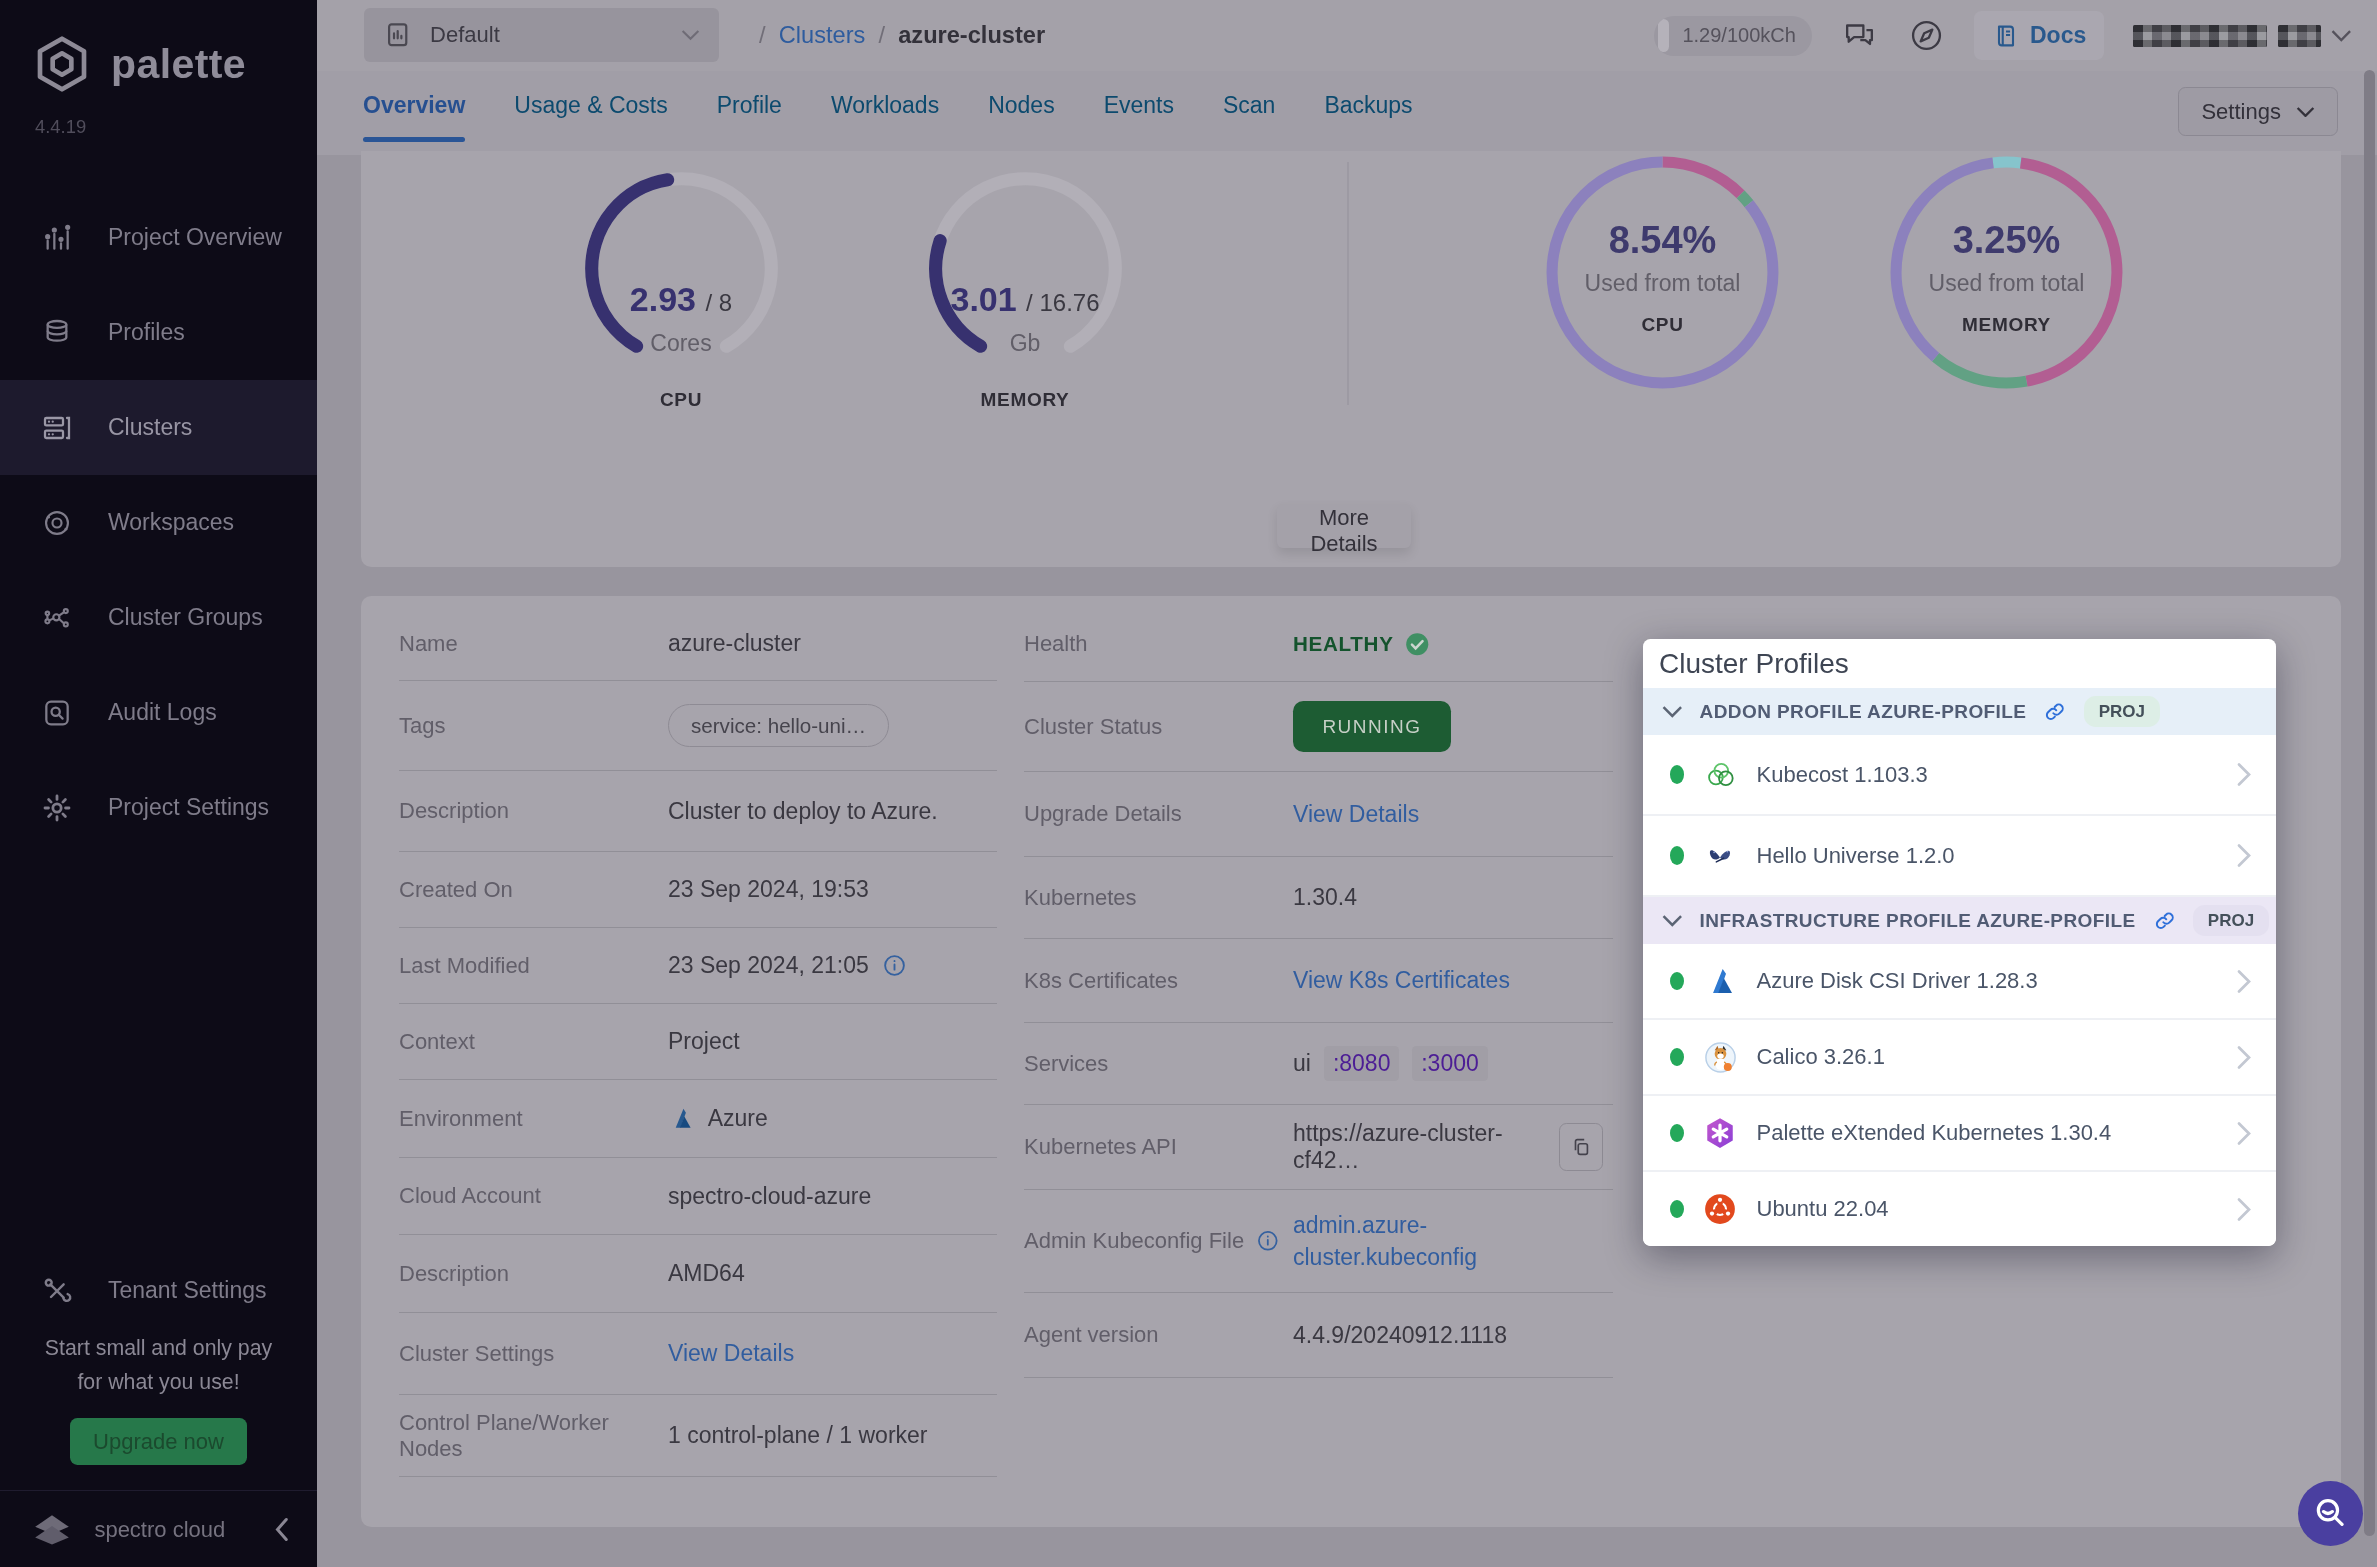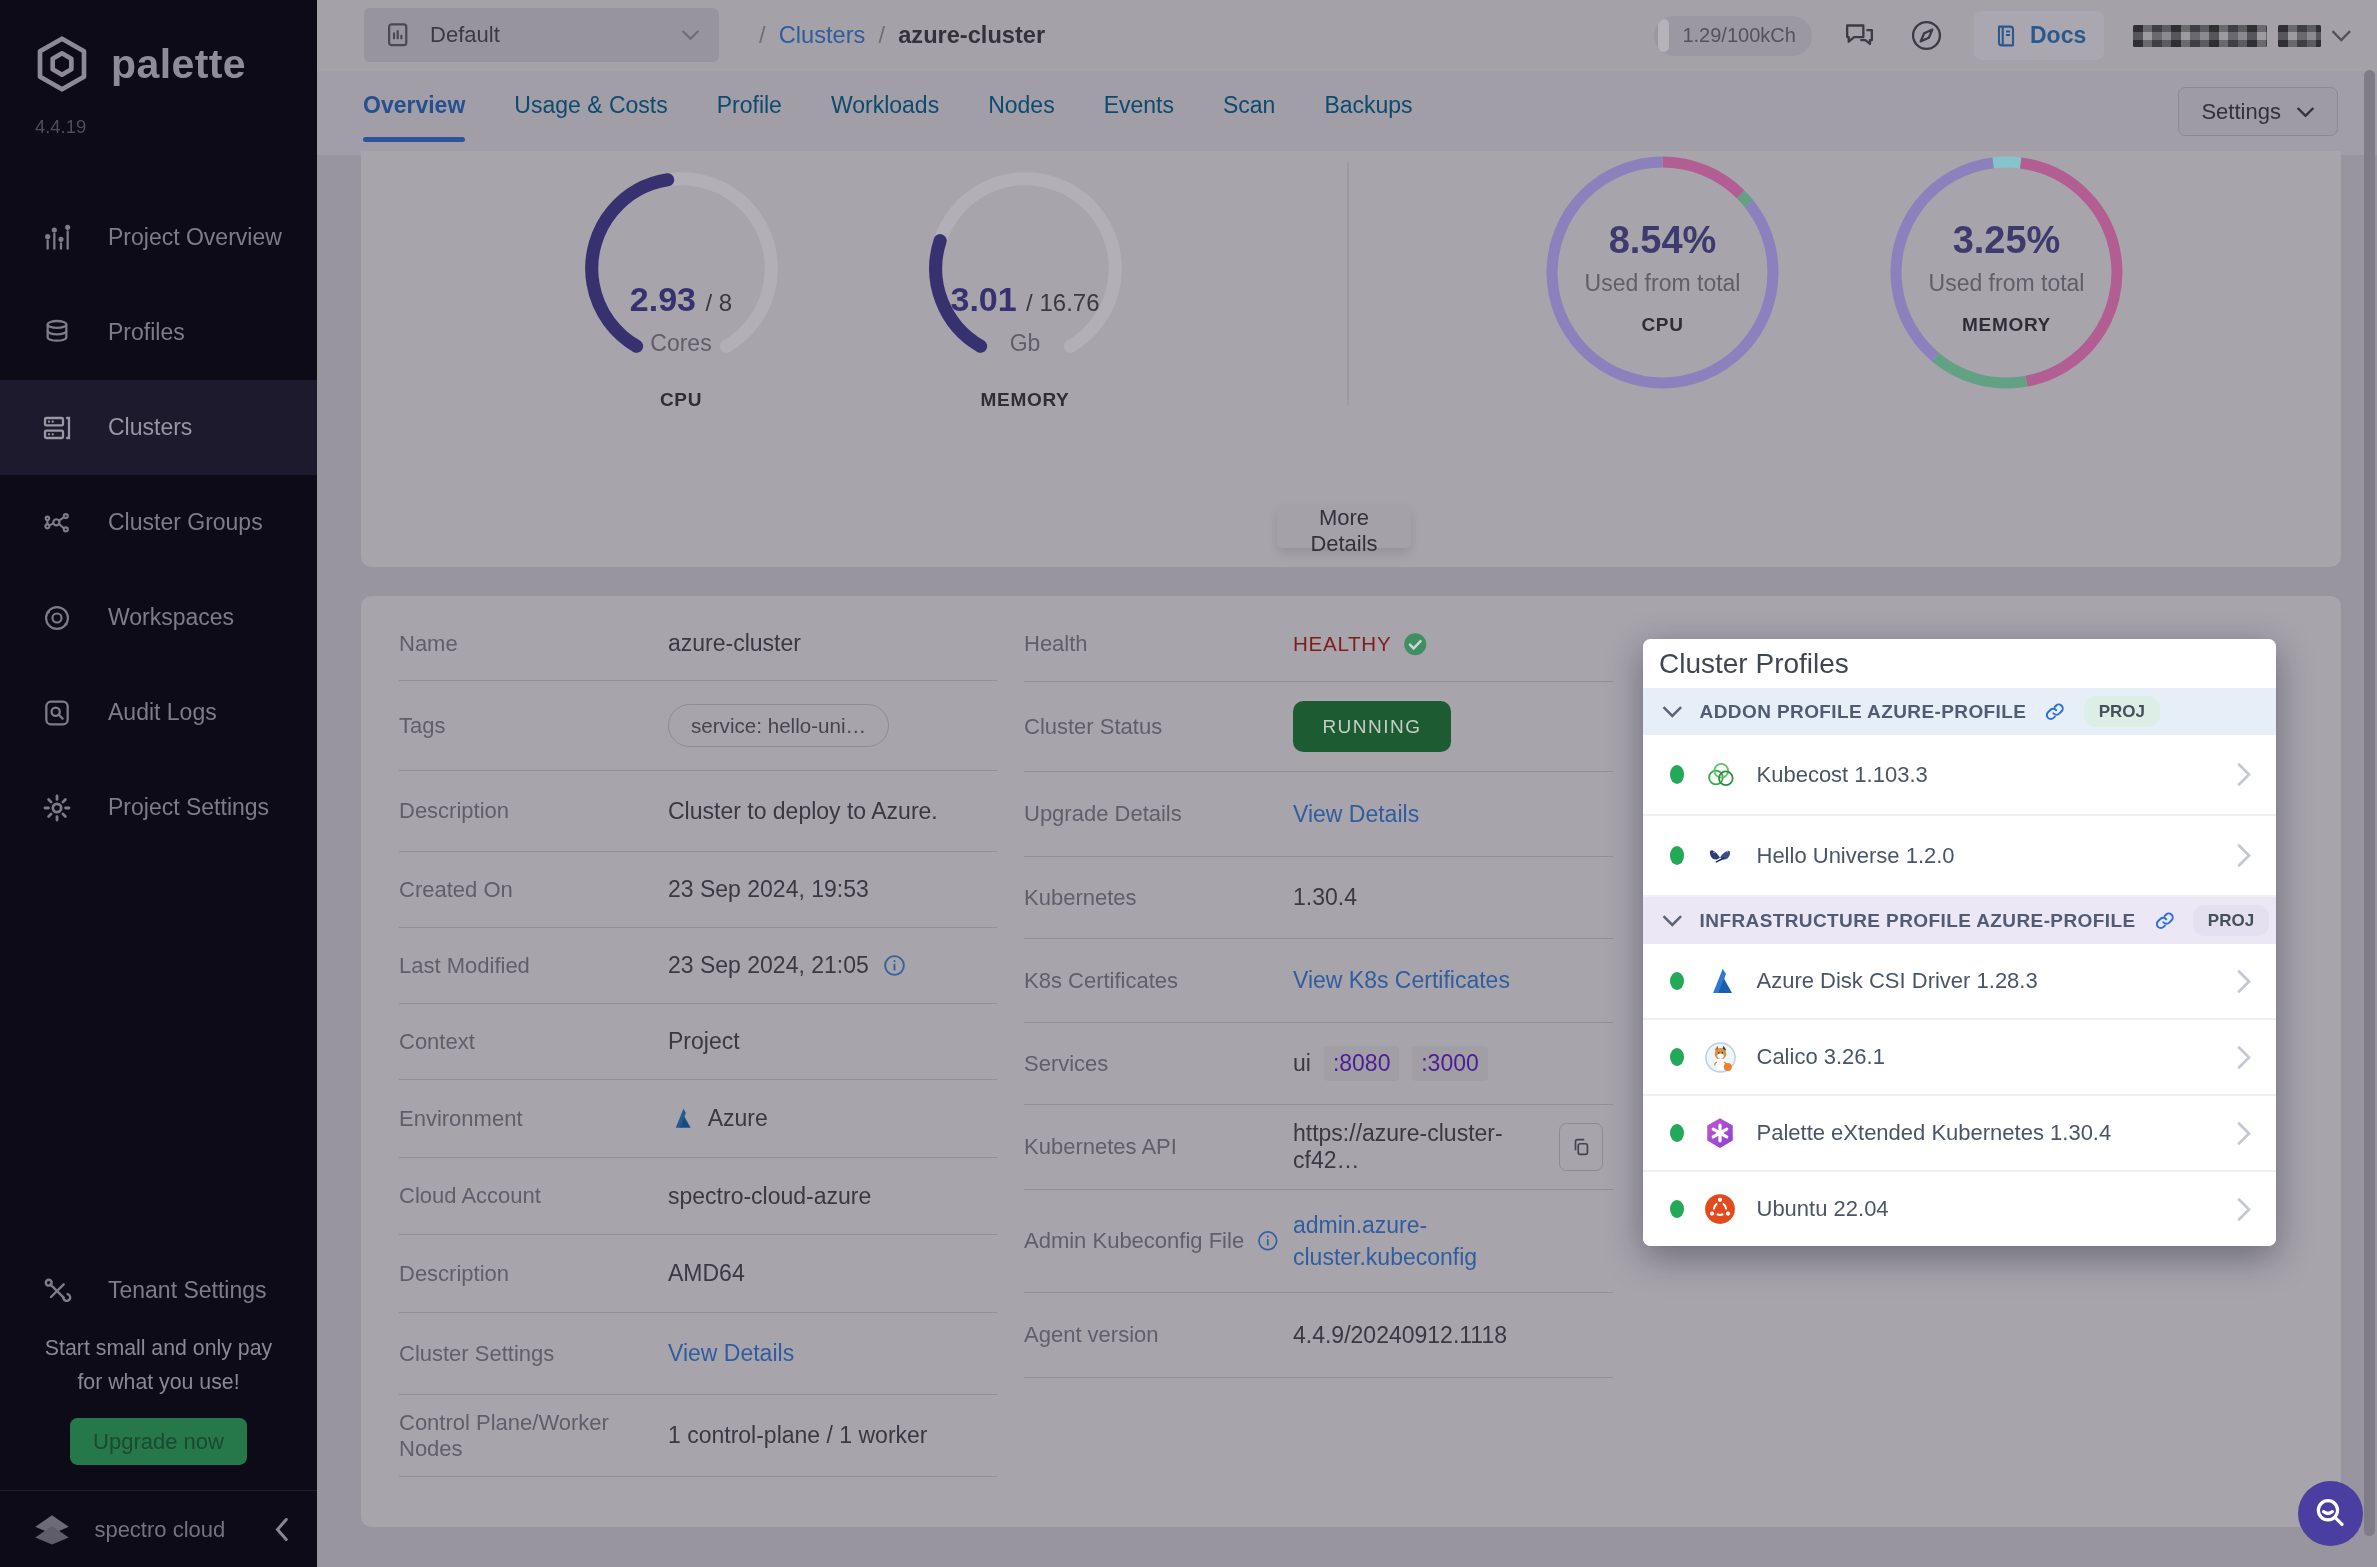--- a/index.html
+++ b/index.html
@@ -75,21 +75,21 @@
             box-shadow:0 5.9px 10.3px rgba(0,0,0,.10)}
   
   .dcol{position:absolute;top:11px}
   .dcol.left{left:38px;width:598px}
   .dcol.right{left:663px;width:589px}
   .drow{display:flex;align-items:center;border-bottom:1.5px solid rgba(60,58,68,.20);box-sizing:border-box}
   .dlabel{width:269px;flex:0 0 269px;font-size:22px;color:#615e69;display:flex;align-items:center;gap:11.8px}
   .dvalue{font-size:23px;color:#3a3841;display:flex;align-items:center;gap:13.2px}
   .tag-pill{border:1.5px solid #8e8b94;border-radius:735px;padding:8.8px 22px;font-size:20.6px;color:#46444d}
   .blue-link{color:#315d9f;cursor:pointer}
-  .healthy{font-size:20.6px;font-weight:400;letter-spacing:0.7px;color:#7f1d1d;display:flex;align-items:center;gap:10.3px}
+  .healthy{font-size:20.6px;font-weight:700;letter-spacing:0.7px;color:#14532d;display:flex;align-items:center;gap:10.3px}
   .running-pill{background:#1d5c33;color:#c6cfc6;font-size:19px;letter-spacing:1.5px;border-radius:10.3px;
                 padding:14.7px 29.4px;display:inline-block}
   .port-chip{background:#a19ea6;border-radius:4.4px;padding:4.4px 8.8px;color:#4c1d95;cursor:pointer}
   .copy-btn{width:46px;height:46px;border:1.5px solid #8d8a93;border-radius:7.4px;background:transparent;
             display:flex;align-items:center;justify-content:center;cursor:pointer;margin-left:auto;margin-right:10.3px}
   .file-link{width:221px;overflow-wrap:break-word;line-height:32px}
   
   .popup{position:absolute;left:1643px;top:639px;width:633px;background:#fff;border-radius:7.4px;z-index:5;
          box-shadow:0 10.3px 37px rgba(20,20,40,.40);overflow:hidden}
   .popup-title{height:49px;display:flex;align-items:center;padding-left:16px;font-size:28px;color:#3e4553}
@@ -157,40 +157,40 @@
           <rect x="3" y="4.5" width="13.5" height="5.6" rx="1"></rect>
           <rect x="3" y="13.9" width="13.5" height="5.6" rx="1"></rect>
           <path d="M6 7.3h.01M8.8 7.3h.01M6 16.7h.01M8.8 16.7h.01M19.5 4.5H21v15h-1.5"></path>
         </svg>
         </span>
       <span>Clusters</span>
     </div>
     <div class="side-item">
       <span>
         <svg width="32" height="32" viewBox="0 0 24 24" fill="none" stroke="#7f7c8a" stroke-width="1.6">
+          <circle cx="12" cy="12" r="8.2"></circle>
+            <circle cx="12" cy="12" r="3.4"></circle>
+          <circle cx="5.6" cy="7.6" r="1.1" fill="#7f7c8a" stroke="none"></circle>
+          <circle cx="18.7" cy="16.6" r="1.1" fill="#7f7c8a" stroke="none"></circle>
+        </svg>
+        </span>
+      <span>Workspaces</span>
+    </div>
+    <div class="side-item">
+      <span>
+        <svg width="32" height="32" viewBox="0 0 24 24" fill="none" stroke="#7f7c8a" stroke-width="1.6">
           <circle cx="11.5" cy="11.5" r="2.3"></circle>
             <circle cx="4.8" cy="14.5" r="1.5"></circle>
             <circle cx="4.8" cy="8.5" r="1.3"></circle>
           <circle cx="18.6" cy="6.8" r="1.5"></circle>
             <circle cx="18.6" cy="16.8" r="1.5"></circle>
           <path d="M6.3 13.8l3.1-1.5M13.5 10.3l3.6-2.6M13.6 12.7l3.5 3.2M4.8 10v3"></path>
         </svg>
         </span>
       <span>Cluster Groups</span>
-    </div>
-    <div class="side-item">
-      <span>
-        <svg width="32" height="32" viewBox="0 0 24 24" fill="none" stroke="#7f7c8a" stroke-width="1.6">
-          <circle cx="12" cy="12" r="8.2"></circle>
-            <circle cx="12" cy="12" r="3.4"></circle>
-          <circle cx="5.6" cy="7.6" r="1.1" fill="#7f7c8a" stroke="none"></circle>
-          <circle cx="18.7" cy="16.6" r="1.1" fill="#7f7c8a" stroke="none"></circle>
-        </svg>
-        </span>
-      <span>Workspaces</span>
     </div>
     <div class="side-item">
       <span>
         <svg width="32" height="32" viewBox="0 0 24 24" fill="none" stroke="#7f7c8a" stroke-width="1.7" stroke-linecap="round">
           <rect x="4" y="3.5" width="16" height="17" rx="3.5"></rect>
           <circle cx="11" cy="11" r="3.1"></circle>
             <path d="M13.3 13.3 16.2 16.2"></path>
         </svg>
         </span>
       <span>Audit Logs</span>

